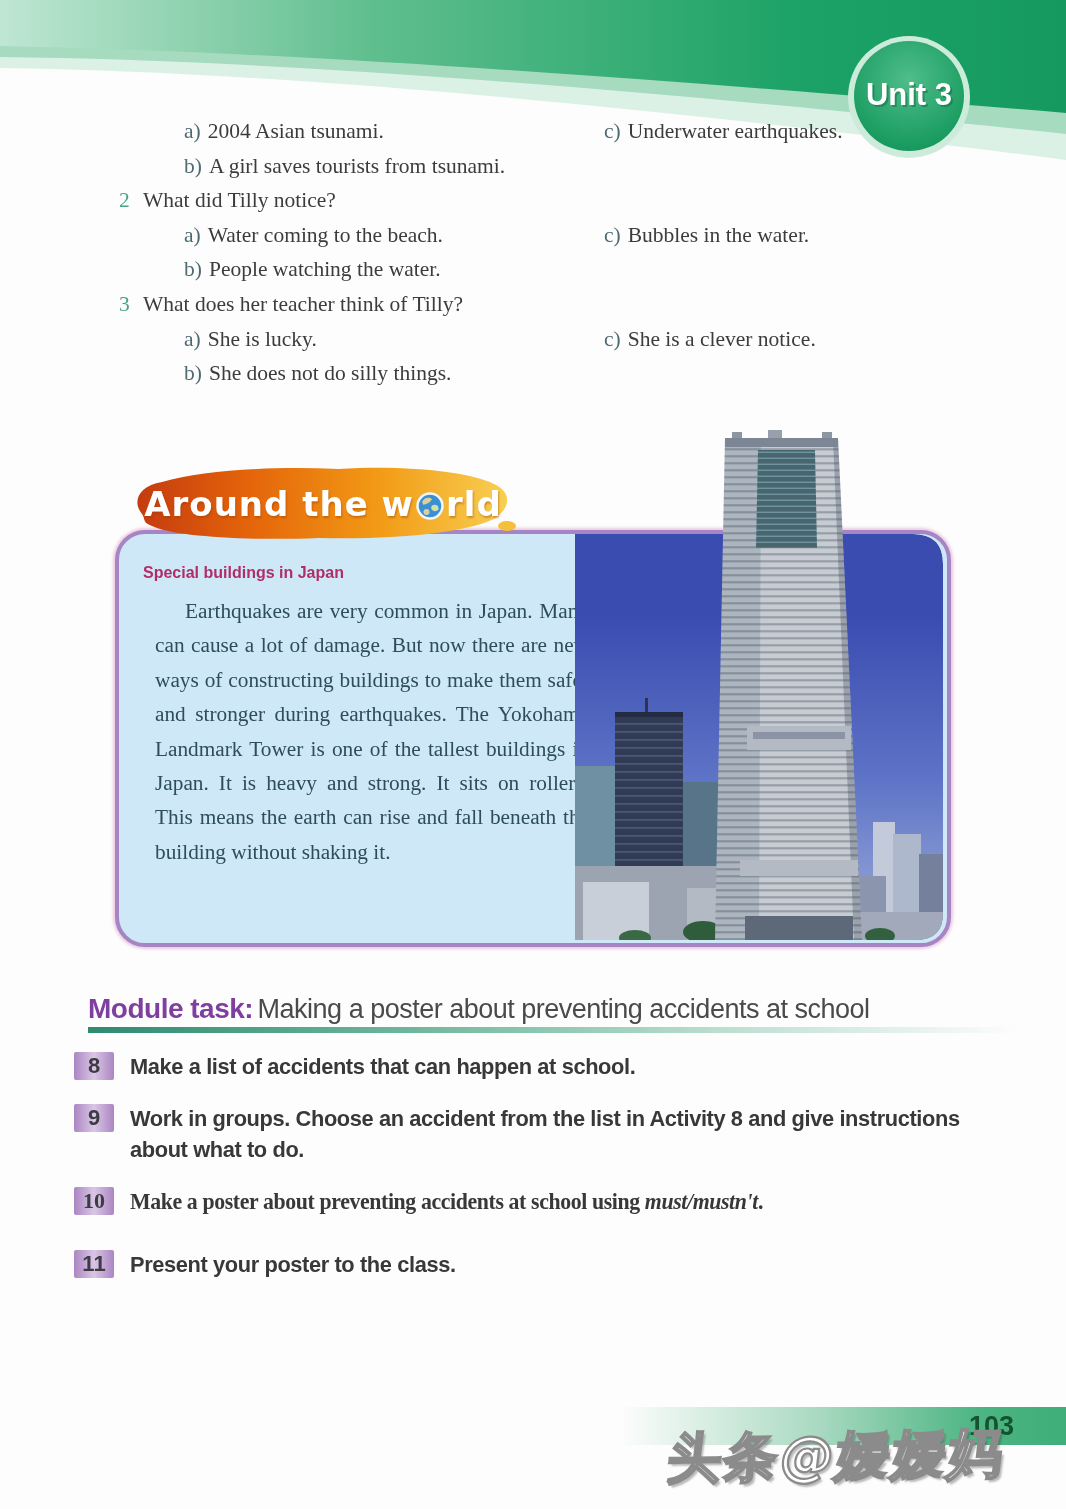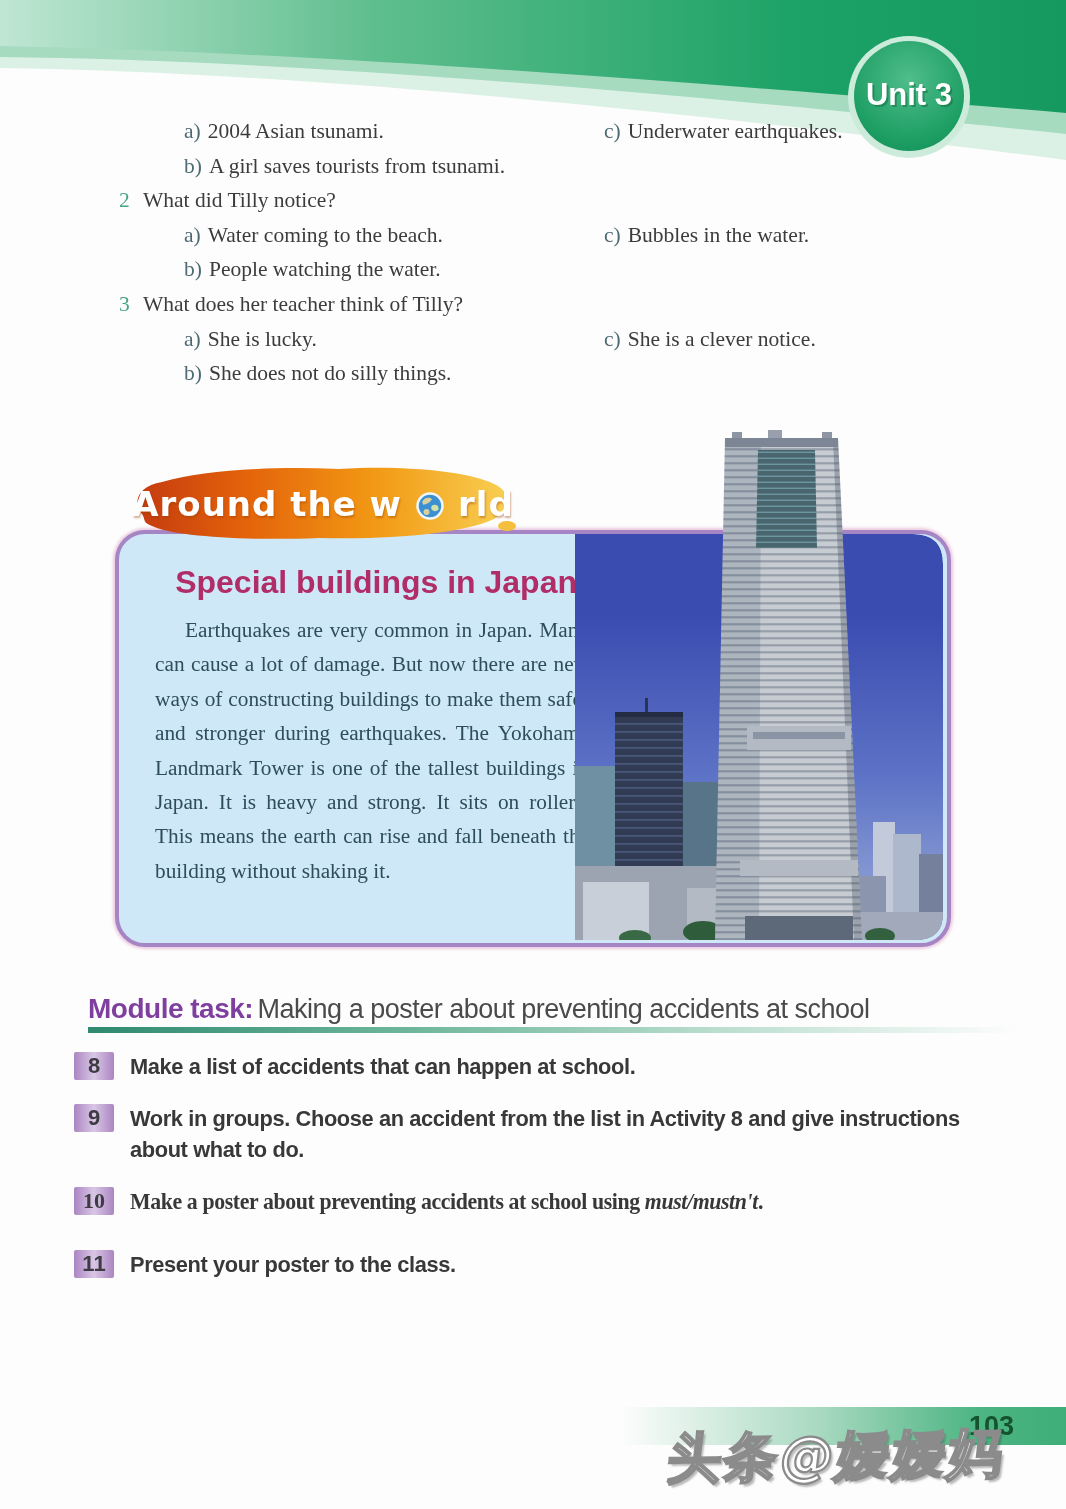--- a/index.html
+++ b/index.html
@@ -18,28 +18,28 @@
   .qnum{color:#4aa389;display:inline-block;width:24px;}
   .q-opt{padding-left:144px;margin-left:40px;}
   .olet{color:#4e6b74;margin-right:7px;}
   .c-col{position:absolute;left:564px;top:0;}
   
   .aw-banner{position:absolute;left:124px;top:464px;width:398px;height:84px;z-index:5;}
   .aw-banner .blob{position:absolute;inset:0;}
   .aw-text{position:absolute;left:0;right:0;top:20px;display:flex;align-items:center;
            justify-content:center;color:#fff;font-weight:bold;font-size:34px;
            font-family:"DejaVu Sans",sans-serif;text-shadow:1px 2px 2px rgba(150,60,0,.4);
-           letter-spacing:1px;gap:12px;}
+           letter-spacing:1px;}
   .aw-text .globe{margin:0 1px;position:relative;top:2px;}
   
   .japan-box{position:absolute;left:115px;top:530px;width:828px;height:409px;
              background:#cfe8f8;border:4px solid #a585c4;border-radius:30px;
              box-shadow:0 0 3px 2px rgba(215,140,190,.45);z-index:1;}
-  .jp-title{margin:30px 0 12px 24px;width:434px;text-align:right;
-            font-size:32px;font-weight:bold;color:#b12d68;letter-spacing:0;}
+  .jp-title{margin:30px 0 12px 24px;width:434px;text-align:left;
+            font-size:16px;font-weight:bold;color:#b12d68;letter-spacing:0;}
   .jp-para{margin-left:36px;width:434px;text-align:justify;text-indent:30px;
            font-family:"Liberation Serif",serif;font-size:21.3px;line-height:34.4px;
            color:#2e4d5a;}
   
   .photo{position:absolute;left:575px;top:430px;width:372px;height:513px;z-index:3;}
   
   .module-task{position:absolute;left:88px;top:993px;width:940px;white-space:nowrap;}
   .mt-label{color:#7e3f9e;font-weight:bold;font-size:28px;letter-spacing:-0.5px;}
   .mt-title{color:#4a4a4a;font-size:27px;letter-spacing:-0.5px;}
   .mt-rule{position:absolute;left:88px;top:1027px;width:930px;height:6px;

